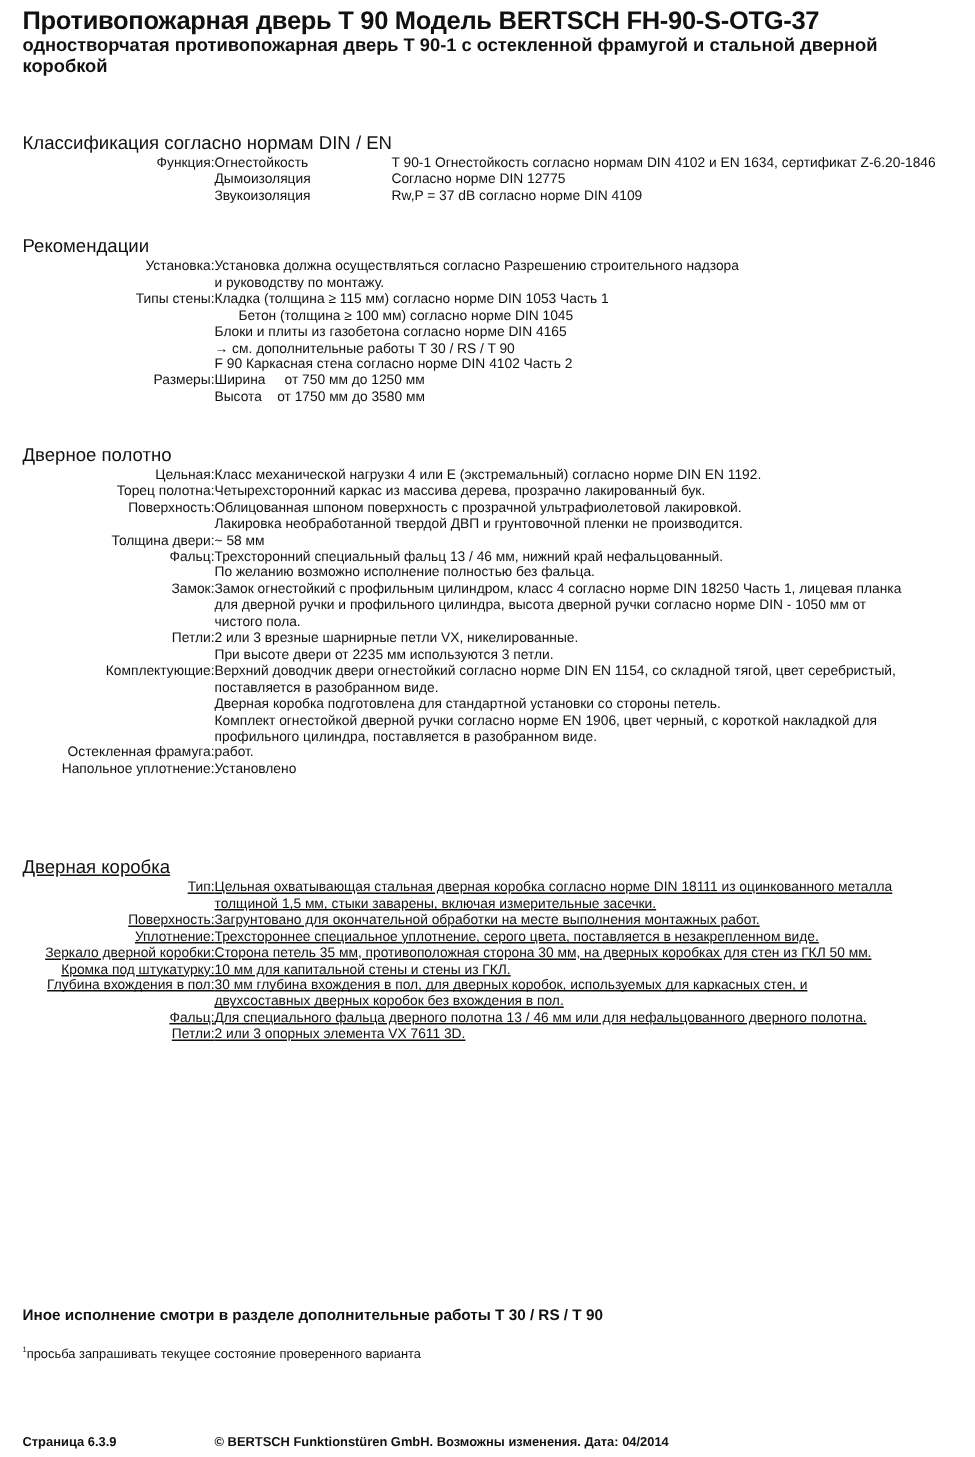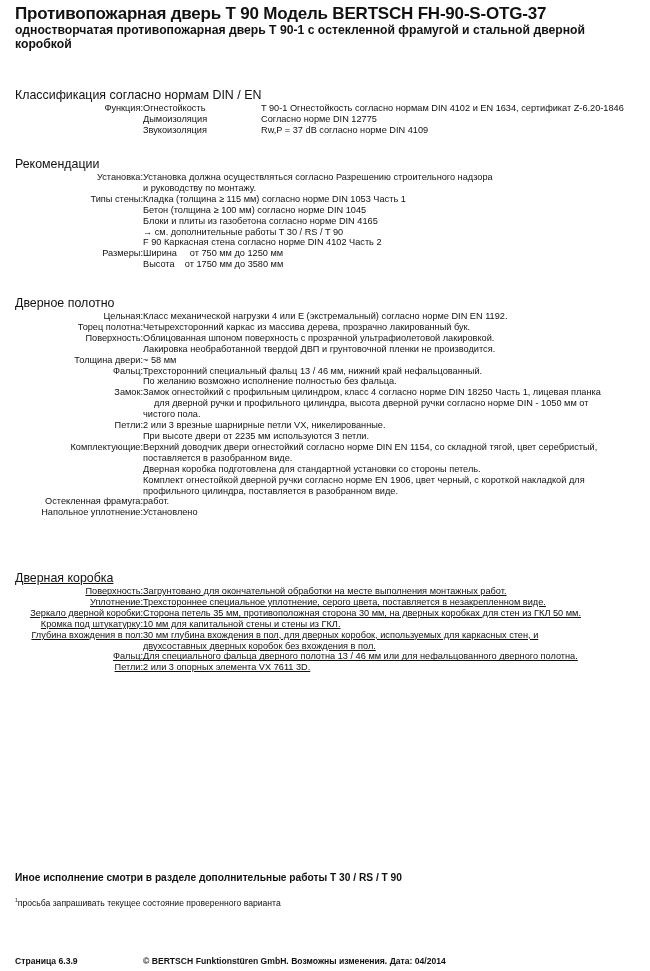--- a/index.html
+++ b/index.html
@@ -76,21 +76,21 @@
         <div class="label">Установка:</div>
         <div class="value">
           <span class="line" style="white-space: pre;">Установка должна осуществляться согласно Разрешению строительного надзора</span>
           <span class="line" style="white-space: pre;">и руководству по монтажу.</span>
         </div>
       </div>
       <div class="row">
         <div class="label">Типы стены:</div>
         <div class="value">
           <span class="line" style="white-space: pre;">Кладка (толщина ≥ 115 мм) согласно норме DIN 1053 Часть 1</span>
-          <span class="line" style="white-space: pre;">Бетон (толщина ≥ 100 мм) согласно норме DIN 1045</span>
+          <span class="line" style="white-space: pre; margin-left: 16px;">Бетон (толщина ≥ 100 мм) согласно норме DIN 1045</span>
           <span class="line" style="white-space: pre;">Блоки и плиты из газобетона согласно норме DIN 4165</span>
           <span class="line" style="white-space: pre;">→ см. дополнительные работы T 30 / RS / T 90</span>
           <span class="line" style="white-space: pre;">F 90 Каркасная стена согласно норме DIN 4102 Часть 2</span>
         </div>
       </div>
       <div class="row">
         <div class="label">Размеры:</div>
         <div class="value">
           <span class="line" style="white-space: pre;">Ширина     от 750 мм до 1250 мм</span>
           <span class="line" style="white-space: pre;">Высота    от 1750 мм до 3580 мм</span>
@@ -131,21 +131,21 @@
         <div class="label">Фальц:</div>
         <div class="value">
           <span class="line" style="white-space: pre;">Трехсторонний специальный фальц 13 / 46 мм, нижний край нефальцованный.</span>
           <span class="line" style="white-space: pre;">По желанию возможно исполнение полностью без фальца.</span>
         </div>
       </div>
       <div class="row">
         <div class="label">Замок:</div>
         <div class="value">
           <span class="line" style="white-space: pre;">Замок огнестойкий с профильным цилиндром, класс 4 согласно норме DIN 18250 Часть 1, лицевая планка</span>
-          <span class="line" style="white-space: pre; margin-left: 11px;">для дверной ручки и профильного цилиндра, высота дверной ручки согласно норме DIN - 1050 мм от</span>
+          <span class="line" style="white-space: pre;">для дверной ручки и профильного цилиндра, высота дверной ручки согласно норме DIN - 1050 мм от</span>
           <span class="line" style="white-space: pre;">чистого пола.</span>
         </div>
       </div>
       <div class="row">
         <div class="label">Петли:</div>
         <div class="value">
           <span class="line" style="white-space: pre;">2 или 3 врезные шарнирные петли VX, никелированные.</span>
           <span class="line" style="white-space: pre;">При высоте двери от 2235 мм используются 3 петли.</span>
         </div>
       </div>
@@ -171,20 +171,27 @@
           <span class="line" style="white-space: pre;">Установлено</span>
         </div>
       </div>
     </div>
 </div>
 
 <div class="section" style="top:572px;text-decoration:underline;">
   <div class="section-title">Дверная коробка</div>
   <div class="rows">
       <div class="row">
+        <div class="label">Тип:</div>
+        <div class="value">
+          <span class="line" style="white-space: pre;">Цельная охватывающая стальная дверная коробка согласно норме DIN 18111 из оцинкованного металла</span>
+          <span class="line" style="white-space: pre;">толщиной 1,5 мм, стыки заварены, включая измерительные засечки.</span>
+        </div>
+      </div>
+      <div class="row">
         <div class="label">Поверхность:</div>
         <div class="value">
           <span class="line" style="white-space: pre;">Загрунтовано для окончательной обработки на месте выполнения монтажных работ.</span>
         </div>
       </div>
       <div class="row">
         <div class="label">Уплотнение:</div>
         <div class="value">
           <span class="line" style="white-space: pre;">Трехстороннее специальное уплотнение, серого цвета, поставляется в незакрепленном виде.</span>
         </div>

